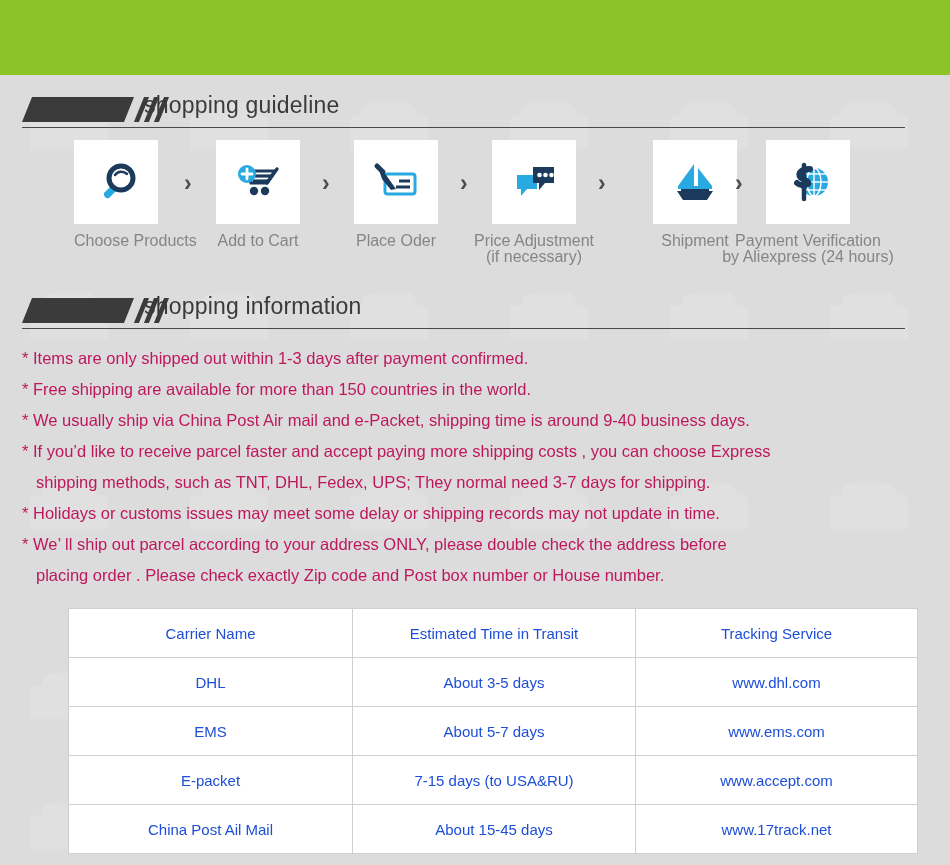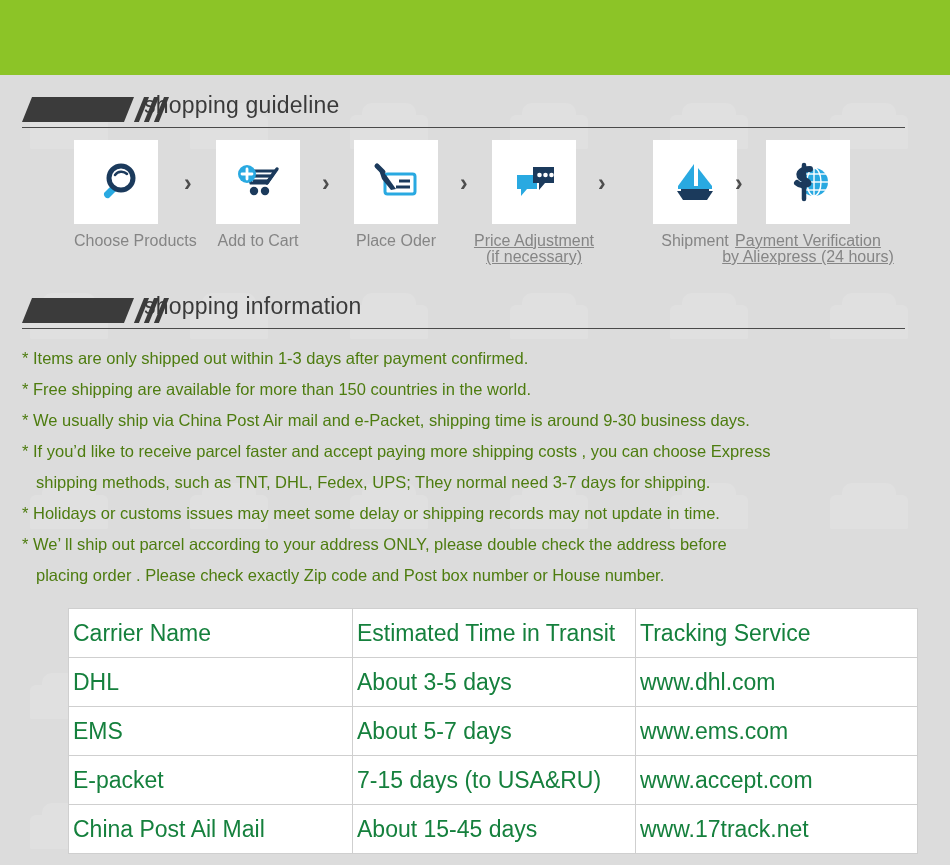--- a/index.html
+++ b/index.html
@@ -130,49 +130,49 @@
   .step-label .l2 { display: block; }
   .chev {
     position: absolute;
     top: 32px;
     font-size: 23px;
     color: #4d4d4d;
     font-weight: bold;
     line-height: 23px;
   }
   .wide-label { width: 84px; }
-  .wide-label .step-label { width: 200px; margin-left: -58px; text-decoration: underline; }
+  .wide-label .step-label { width: 200px; margin-left: -58px; }
 
   
   .info-body {
     position: absolute;
     left: 22px; top: 343px;
     width: 905px;
-    color: #4d7c0f;
+    color: #be185d;
     font-size: 16.5px;
     line-height: 31px;
   }
   .info-body p { margin: 0; }
   .info-body .cont { padding-left: 14px; }
 
   
   .carrier-table {
     position: absolute;
     left: 68px; top: 608px;
     width: 822px;
     border-collapse: collapse;
     background: #fff;
     table-layout: fixed;
   }
   .carrier-table td {
     border: 1px solid #cfcfcf;
     height: 48px;
-    text-align: left;
-    font-size: 23px;
-    color: #15803d;
+    text-align: center;
+    font-size: 15px;
+    color: #1d4ed8;
     background: #fff;
     padding: 0 4px;
   }
   .col-a { width: 275px; }
   .col-b { width: 274px; }
   .col-c { width: 273px; }
 </style>
 </head>
 <body>
 
@@ -330,21 +330,21 @@
         <i></i>
         <i></i>
       </div>
     <div class="head-title">shopping information</div>
     <div class="head-rule"></div>
   </div>
 
   <div class="info-body">
     <p>* Items are only shipped out within 1-3 days after payment confirmed.</p>
     <p>* Free shipping are available for more than 150 countries in the world.</p>
-    <p>* We usually ship via China Post Air mail and e-Packet, shipping time is around 9-30 business days.</p>
+    <p>* We usually ship via China Post Air mail and e-Packet, shipping time is around 9-40 business days.</p>
     <p>* If you’d like to receive parcel faster and accept paying more shipping costs , you can choose Express</p>
     <p class="cont">shipping methods, such as TNT, DHL, Fedex, UPS; They normal need 3-7 days for shipping.</p>
     <p>* Holidays or customs issues may meet some delay or shipping records may not update in time.</p>
     <p>* We’ ll ship out parcel according to your address ONLY, please double check the address before</p>
     <p class="cont">placing order . Please check exactly Zip code and Post box number or House number.</p>
   </div>
 
   <table class="carrier-table">
     <tbody>
       <tr>

